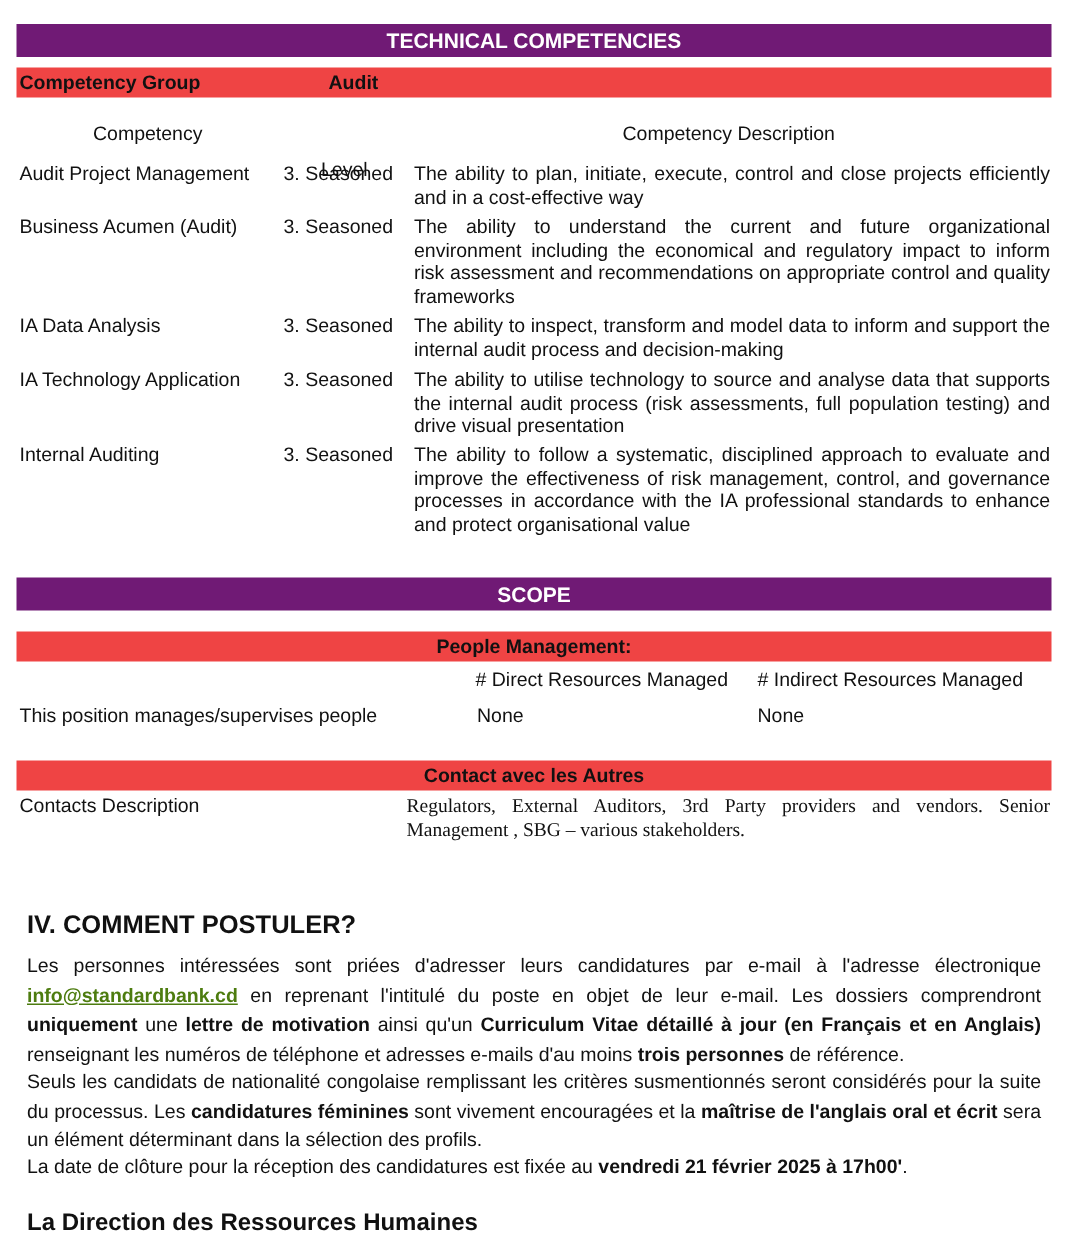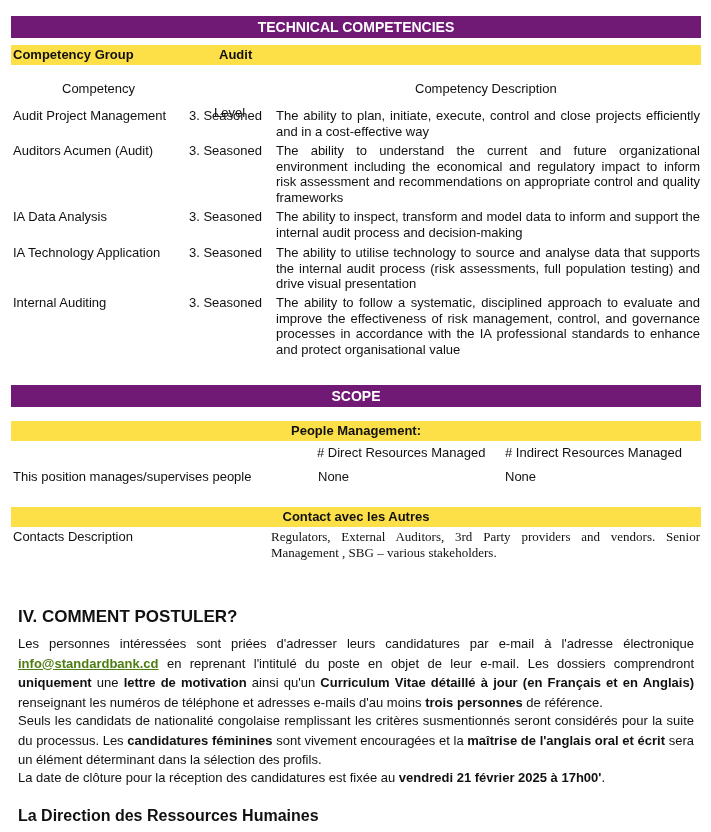--- a/index.html
+++ b/index.html
@@ -6,21 +6,21 @@
   html, body { width: 711px; height: 832px; background: #ffffff; overflow: hidden; }
   body { font-family: "Liberation Sans", sans-serif; color: #111; font-size: 13px; position: relative; }
 
   .band-dark {
     position: absolute; left: 11px; width: 690px; height: 22px;
     background: #701a75; color: #fff; font-weight: bold; font-size: 14px;
     text-align: center; line-height: 22px;
   }
   .band-light {
     position: absolute; left: 11px; width: 690px; height: 20px;
-    background: #fde047; font-weight: bold; font-size: 13px; line-height: 20px;
+    background: #ef4444; font-weight: bold; font-size: 13px; line-height: 20px;
   }
   .abs { position: absolute; line-height: 15.5px; font-size: 13px; }
   .just { text-align: justify; font-family: Liberation Serif, serif; }
 
   
   .comp-row { position: absolute; left: 0; width: 711px; }
   .comp-name { position: absolute; left: 13px; top: 0; }
   .comp-level { position: absolute; left: 189px; top: 0; }
   .comp-desc { position: absolute; left: 276px; width: 424px; top: 0; text-align: justify; line-height: 15.5px; }
 
@@ -42,21 +42,21 @@
 <div class="abs" style="top:81px;left:62px;">Competency</div>
 <div class="abs" style="top:81px;left:214px;margin-top:24px;">Level</div>
 <div class="abs" style="top:81px;left:415px;">Competency Description</div>
 
 <div class="comp-row" style="top:108px;">
   <span class="comp-name">Audit Project Management</span>
   <span class="comp-level">3. Seasoned</span>
   <div class="comp-desc">The ability to plan, initiate, execute, control and close projects efficiently and in a cost-effective way</div>
 </div>
 <div class="comp-row" style="top:143px;">
-  <span class="comp-name">Auditors Acumen (Audit)</span>
+  <span class="comp-name">Business Acumen (Audit)</span>
   <span class="comp-level">3. Seasoned</span>
   <div class="comp-desc">The ability to understand the current and future organizational environment including the economical and regulatory impact to inform risk assessment and recommendations on appropriate control and quality frameworks</div>
 </div>
 <div class="comp-row" style="top:209px;">
   <span class="comp-name">IA Data Analysis</span>
   <span class="comp-level">3. Seasoned</span>
   <div class="comp-desc">The ability to inspect, transform and model data to inform and support the internal audit process and decision-making</div>
 </div>
 <div class="comp-row" style="top:245px;">
   <span class="comp-name">IA Technology Application</span>

